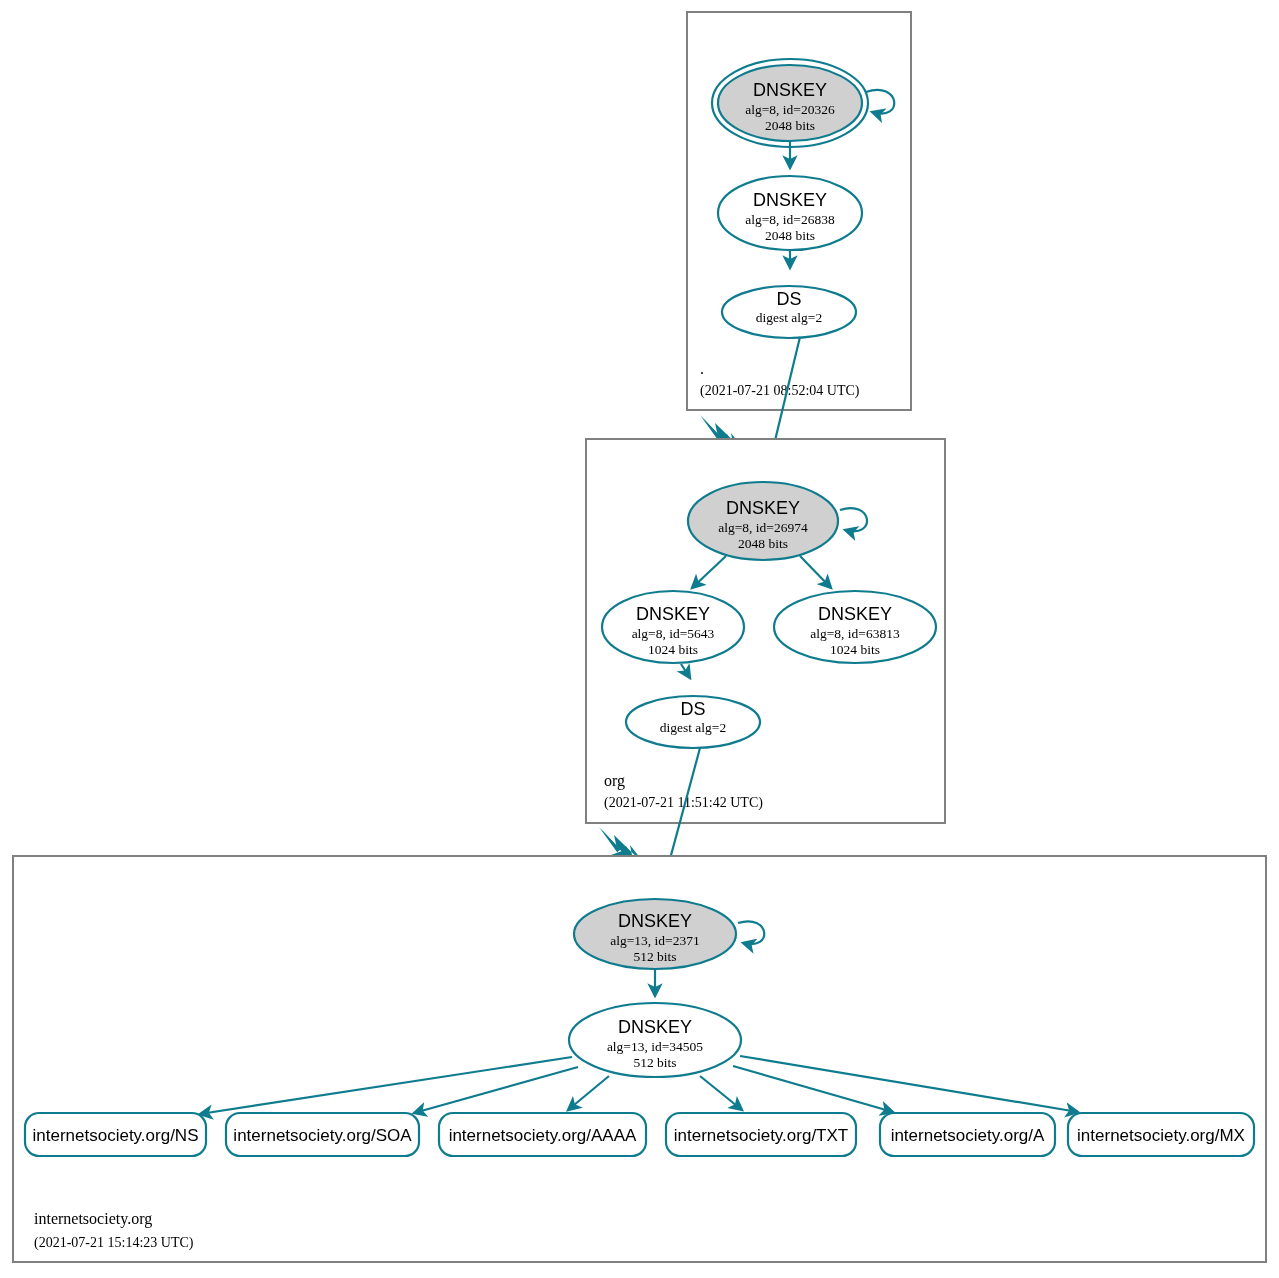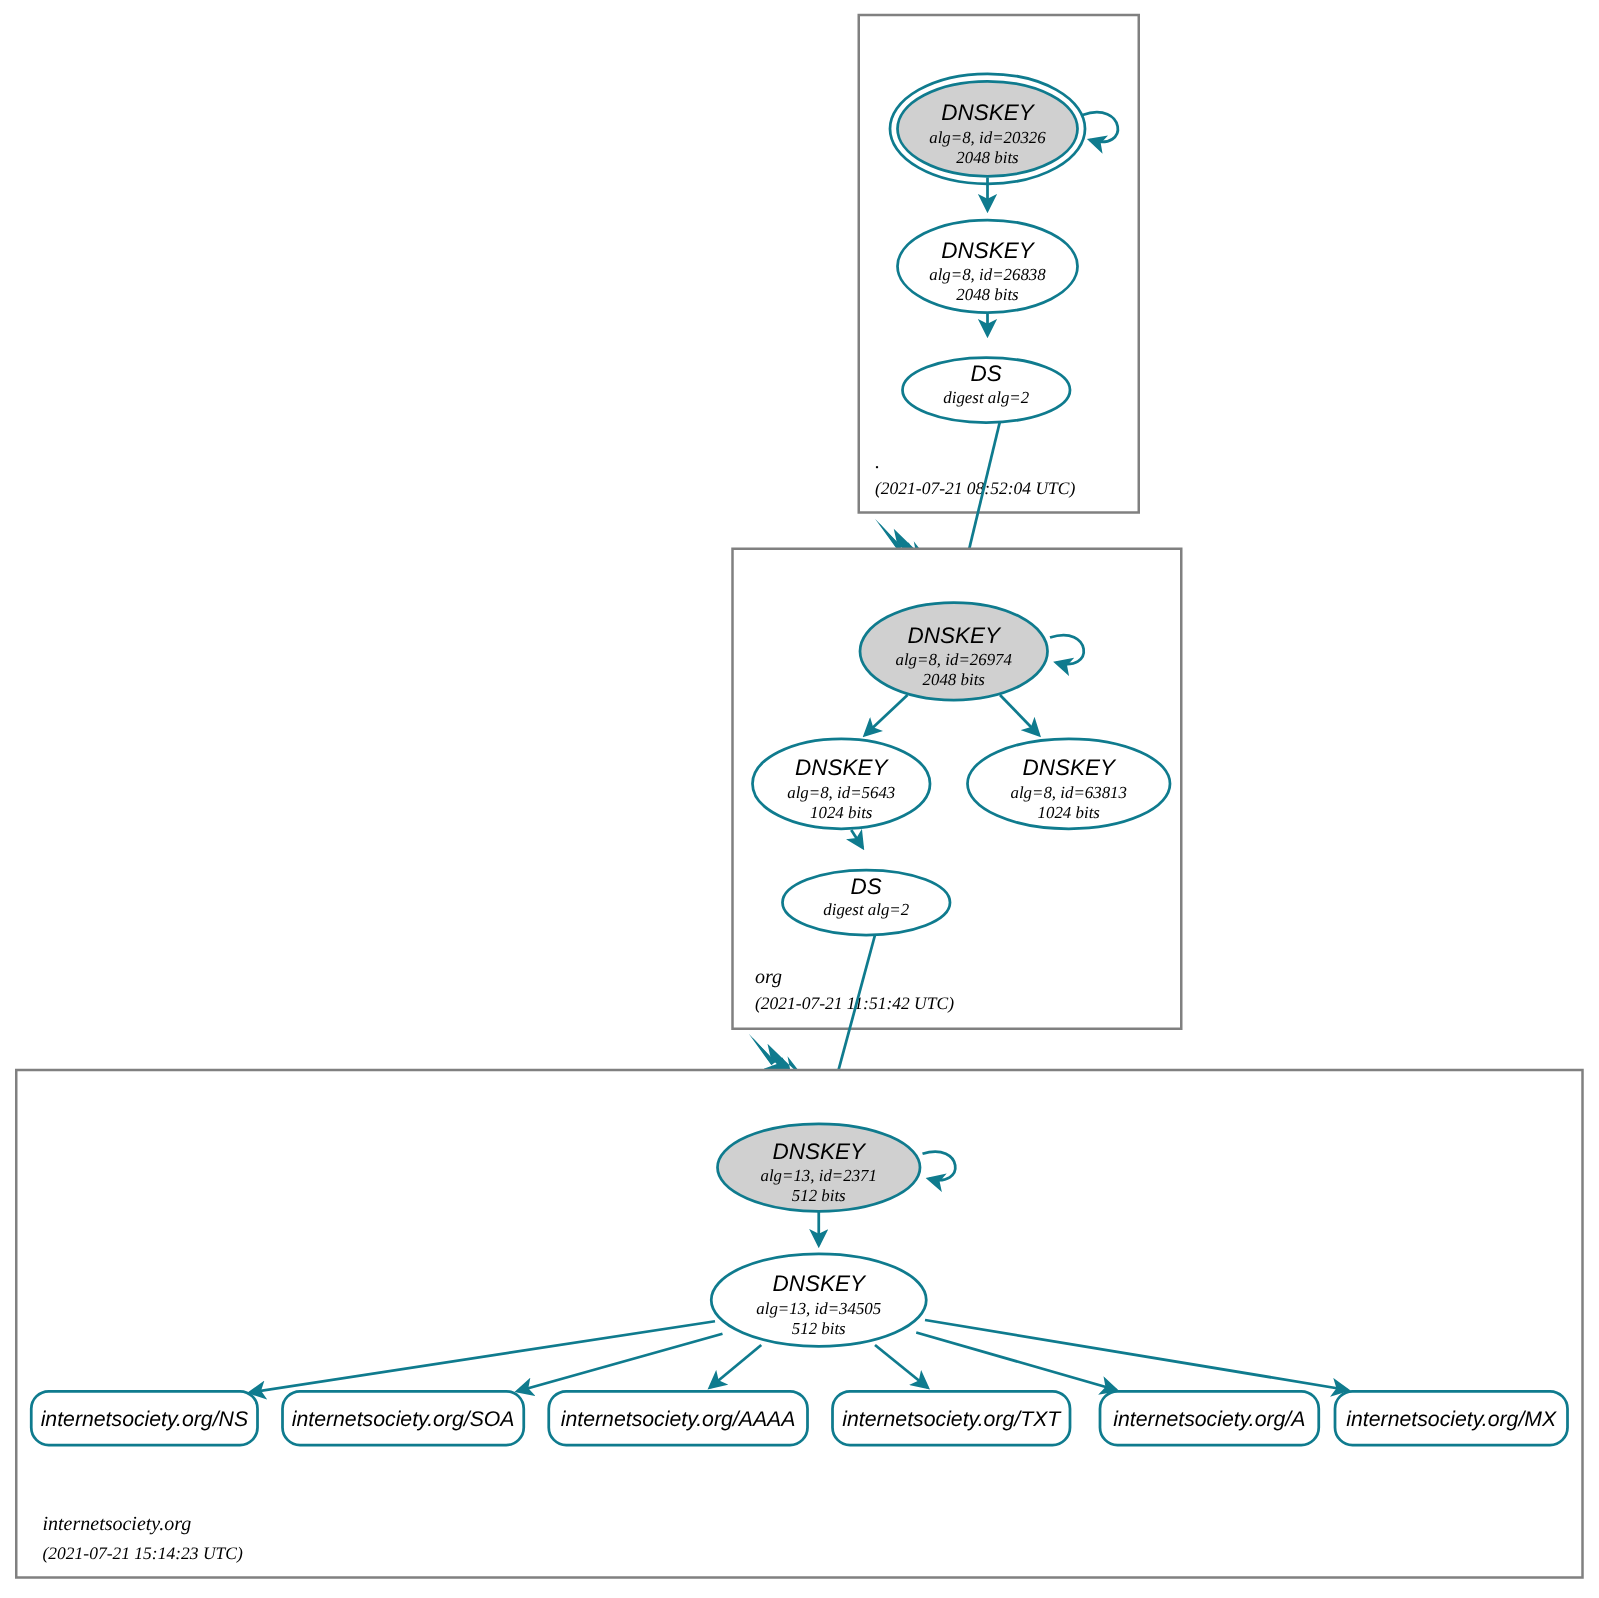--- a/index.html
+++ b/index.html
@@ -12,21 +12,20 @@
     font-family: "Liberation Sans", sans-serif;
     width: 1279px;
     height: 1278px;
     overflow: hidden;
     position: relative;
   }
   #diagram-root {
     position: relative;
     width: 1077px;
     height: 1278px;
-    font-style: italic;
   }
   svg#dnssec-graph {
     display: block;
     width: 1279px;
     height: 1278px;
   }
   .zone-box {
     fill: #ffffff;
     stroke: #808080;
     stroke-width: 2;

